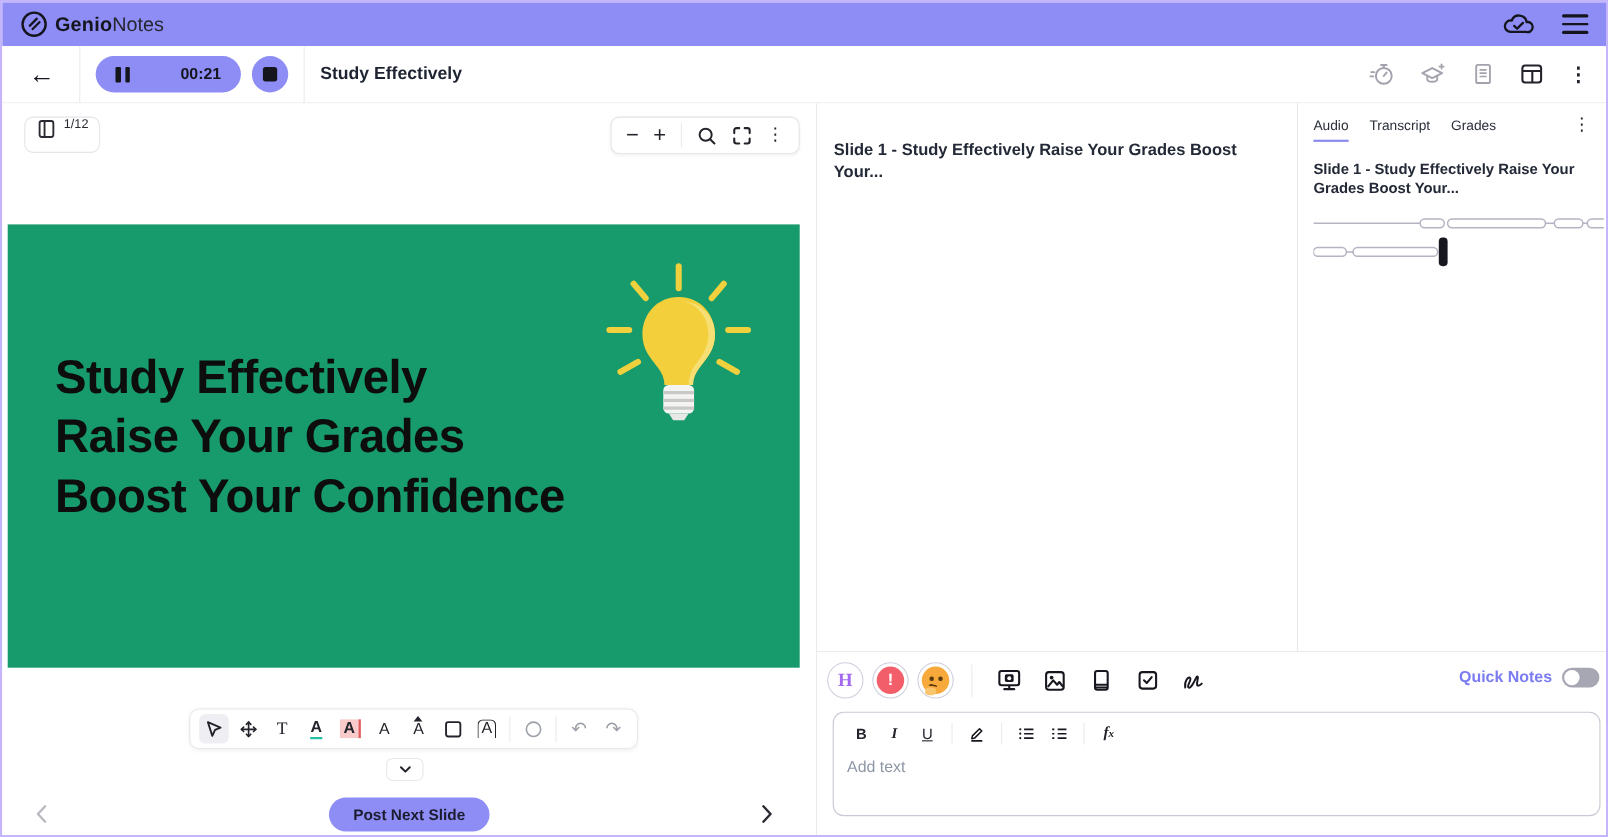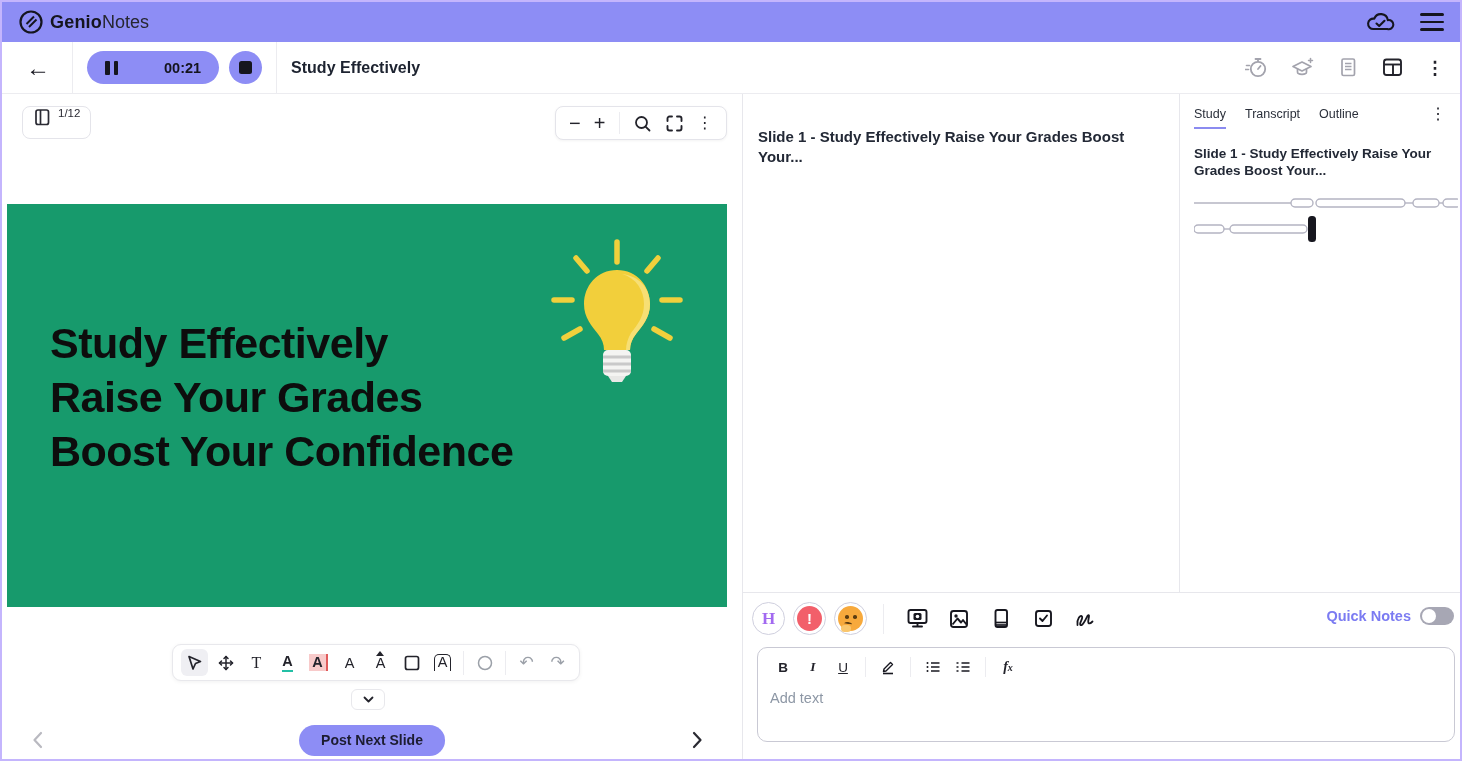--- a/index.html
+++ b/index.html
@@ -341,23 +341,23 @@
   <div class="vdiv1"></div>
 
   <section class="notes-panel">
     <div class="notes-heading">Slide 1 - Study Effectively Raise Your Grades Boost Your...</div>
   </section>
 
   <div class="vdiv2"></div>
 
   <aside class="right-panel">
     <div class="tabs-row">
-      <span class="tab active">Study</span>
+      <span class="tab active">Audio</span>
       <span class="tab">Transcript</span>
-      <span class="tab">Outline</span>
+      <span class="tab">Grades</span>
     </div>
     <span class="tabs-kebab kebab">⋮</span>
     <div class="rp-heading">Slide 1 - Study Effectively Raise Your Grades Boost Your...</div>
     <div class="waveform">
       <svg width="264" height="54" viewBox="0 0 264 54">
         <g stroke="#b4b4c2" stroke-width="1.4" fill="#fff">
           <line x1="0" y1="11" x2="97" y2="11"></line>
           <rect x="97" y="7" width="22" height="8" rx="4"></rect>
           <rect x="122" y="7" width="89" height="8" rx="4"></rect>
           <line x1="211" y1="11" x2="219" y2="11"></line>

